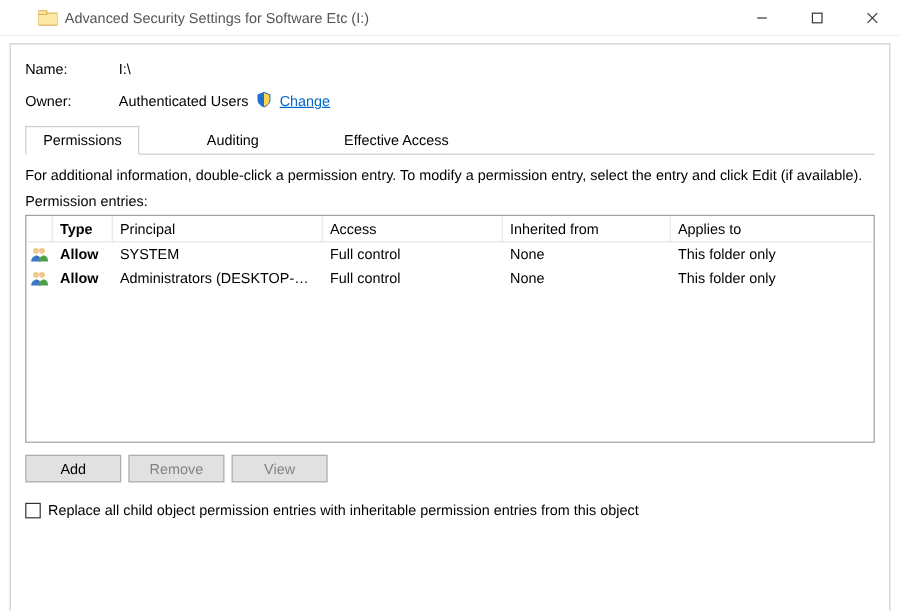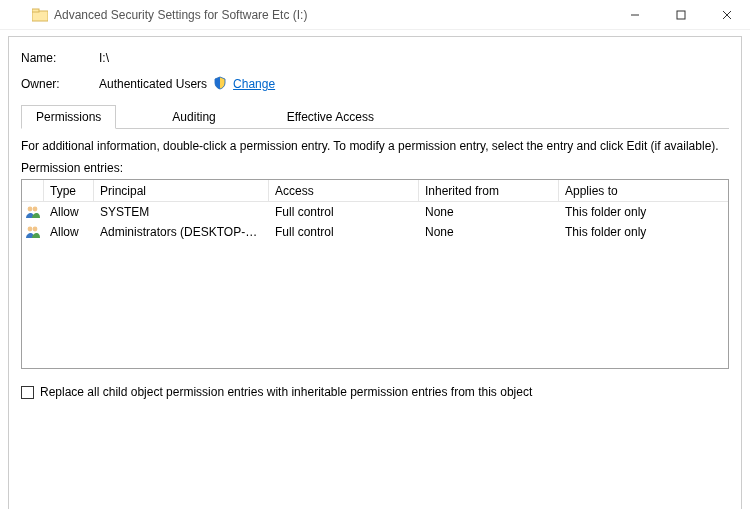--- a/index.html
+++ b/index.html
@@ -29,21 +29,21 @@
   .tab.active { border:1px solid #ccc; border-bottom:1px solid #fff; background:#fff; z-index:2; }
 
   .info-text { margin: 10px 0 8px 0; }
   .subhead { margin-bottom: 4px; }
 
   
   .tablewrap { border:1px solid #a0a0a0; height: 190px; overflow:hidden; background:#fff;}
   .thead { display:flex; height:22px; align-items:center; }
   .thead .hcell { border-right:1px solid #e5e5e5; border-bottom:1px solid #e5e5e5; height:100%; display:flex; align-items:center; padding:0 6px; color:#000;}
   .col-icon{ width:22px; padding:0 2px; border-right:1px solid #e5e5e5; border-bottom:1px solid #e5e5e5; height:100%;}
-  .col-type{ width:50px;}
+  .col-type{ width:50px;font-weight:bold;}
   .col-principal{ width:175px;}
   .col-access{ width:150px;}
   .col-inh{ width:140px;}
   .col-app{ flex:1; border-right:none !important;}
   .trow{ display:flex; height:20px; align-items:center;}
   .trow .cell{ padding:0 6px; white-space:nowrap; overflow:hidden; text-overflow:ellipsis;}
   .trow .cicon{ width:22px; display:flex; align-items:center; justify-content:center;}
 
   
   .btnrow { display:flex; gap:6px; margin-top:10px;}
@@ -152,20 +152,25 @@
           </svg>
         </div>
       <div class="cell col-type">Allow</div>
       <div class="cell col-principal">Administrators (DESKTOP-E1R...</div>
       <div class="cell col-access">Full control</div>
       <div class="cell col-inh">None</div>
       <div class="cell col-app">This folder only</div>
     </div>
   </div>
 
+  <div class="btnrow">
+    <div class="btn">Add</div>
+    <div class="btn disabled">Remove</div>
+    <div class="btn disabled">View</div>
+  </div>
 
   <div class="chkrow">
     <span class="chkbox"></span>
     <span>Replace all child object permission entries with inheritable permission entries from this object</span>
   </div>
 </div>
 
 <div class="footer">
   <div class="fbtn primary">OK</div>
   <div class="fbtn">Cancel</div>

